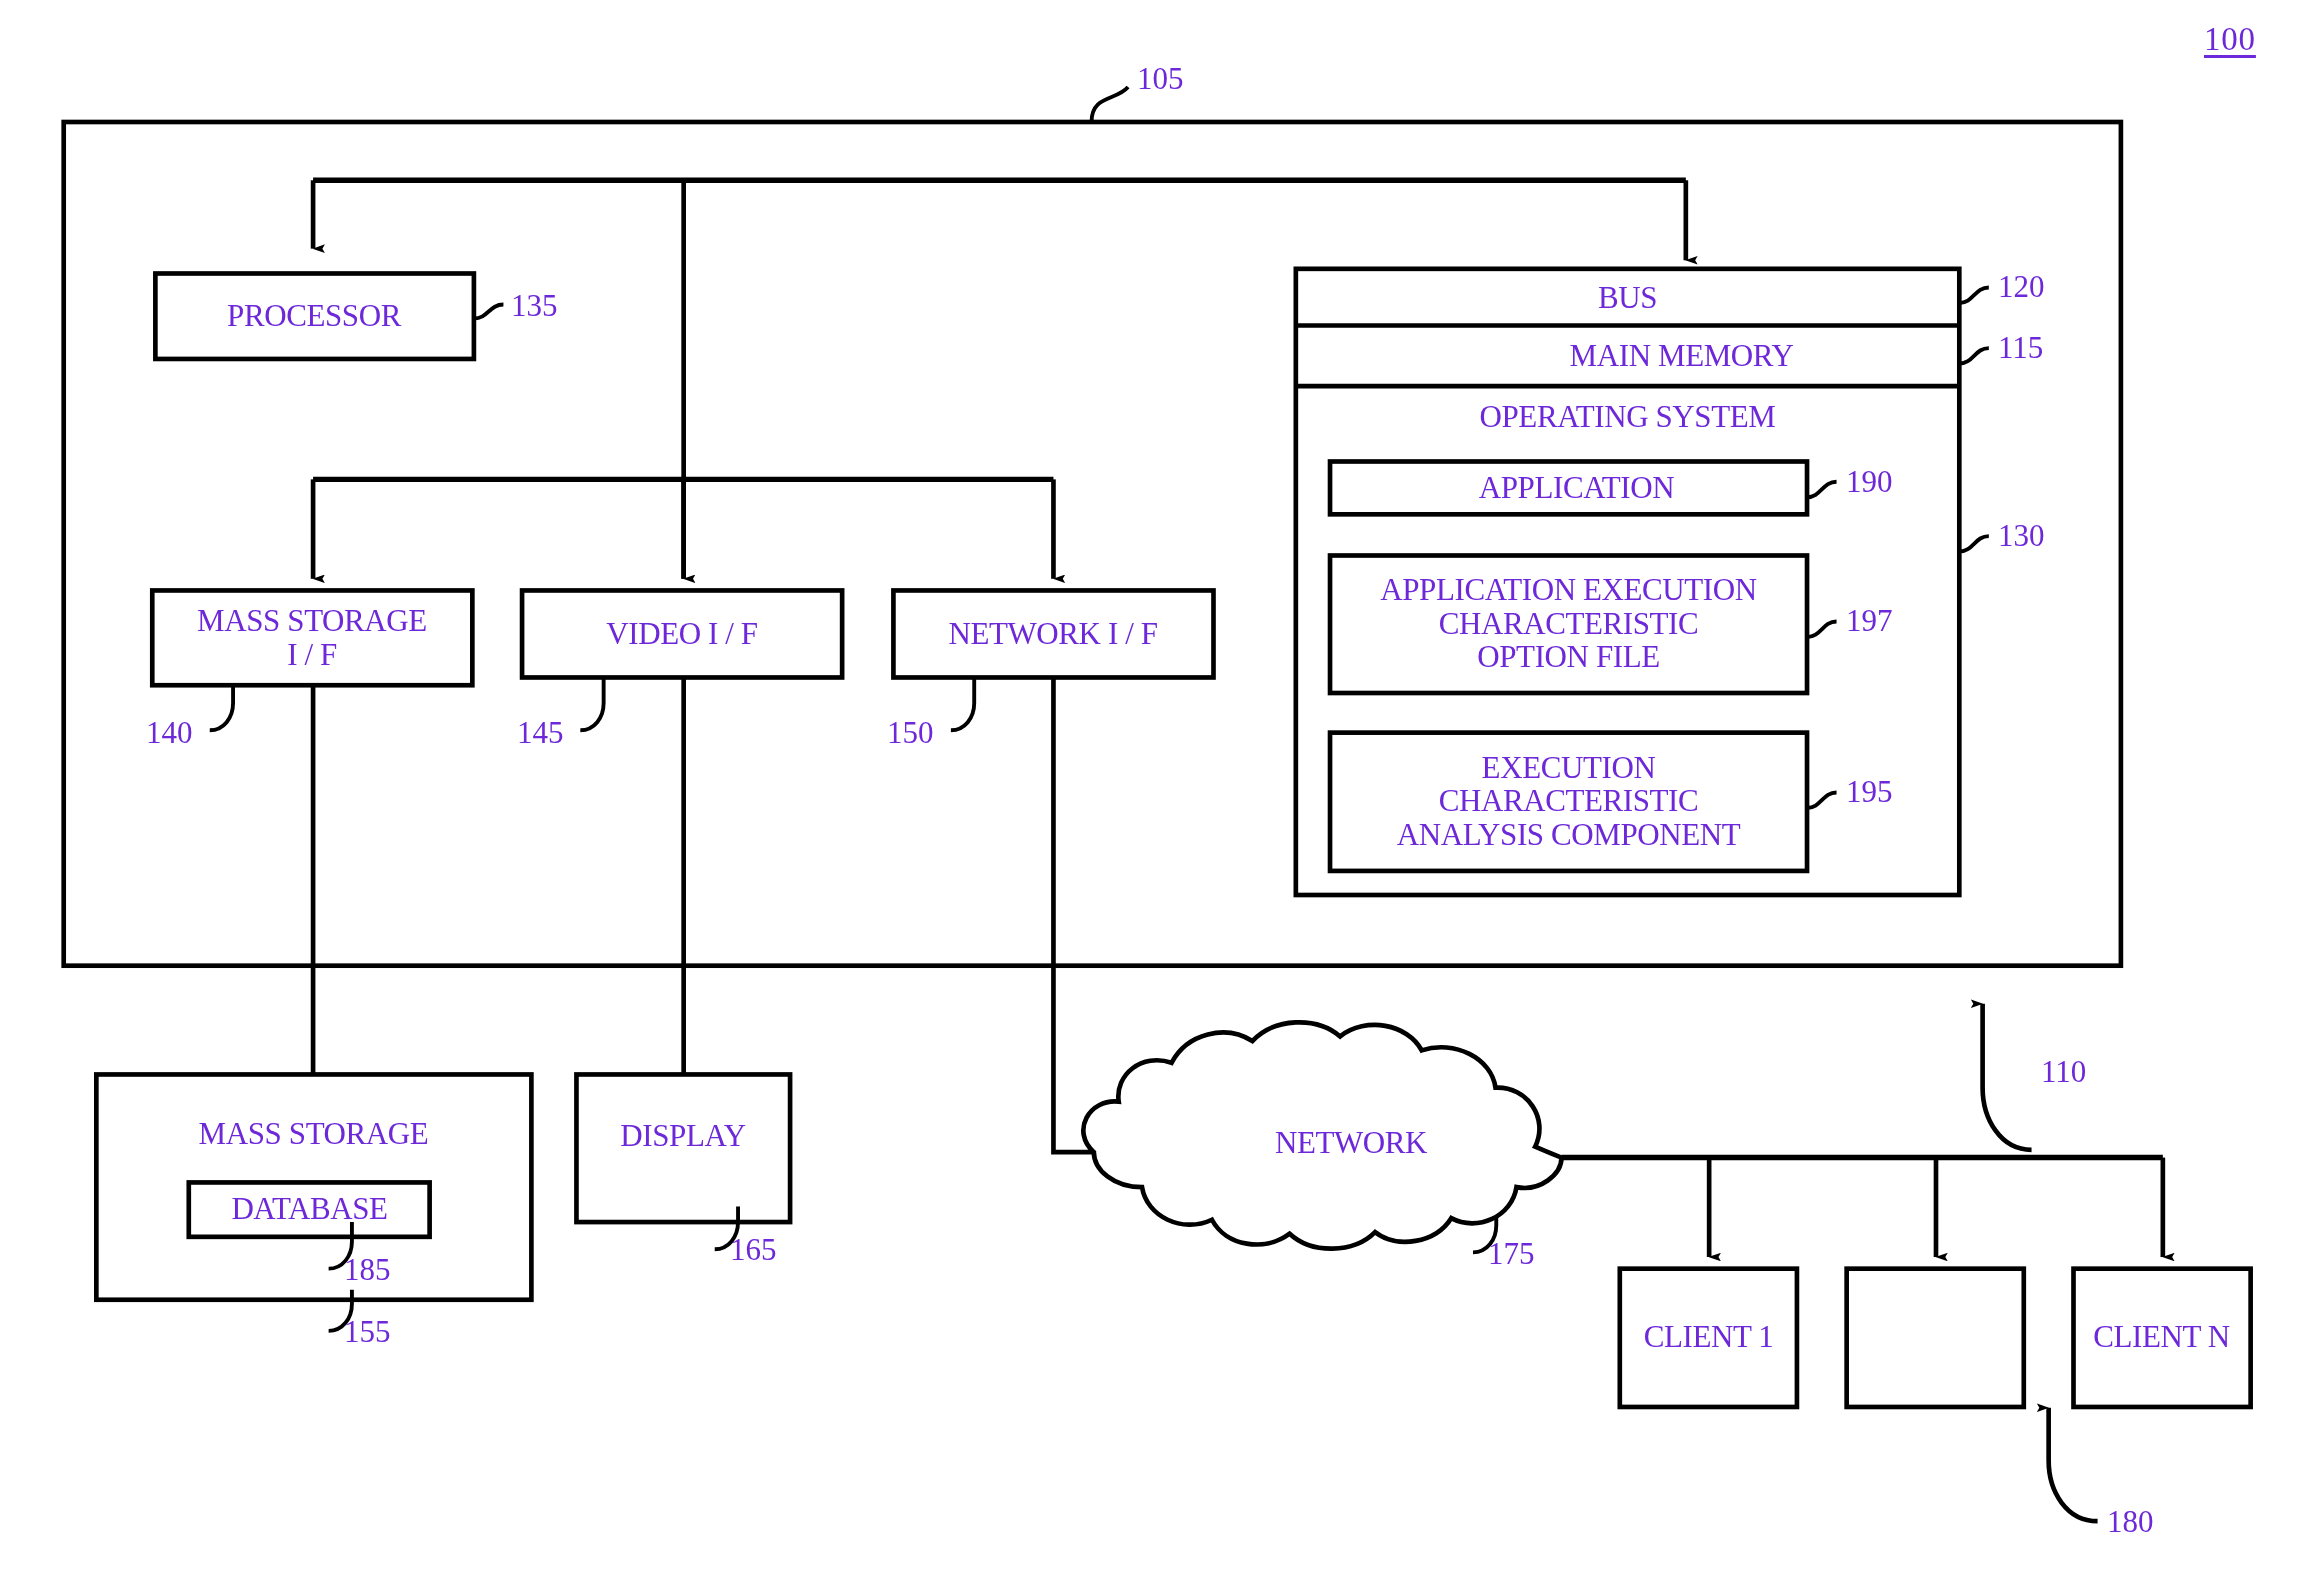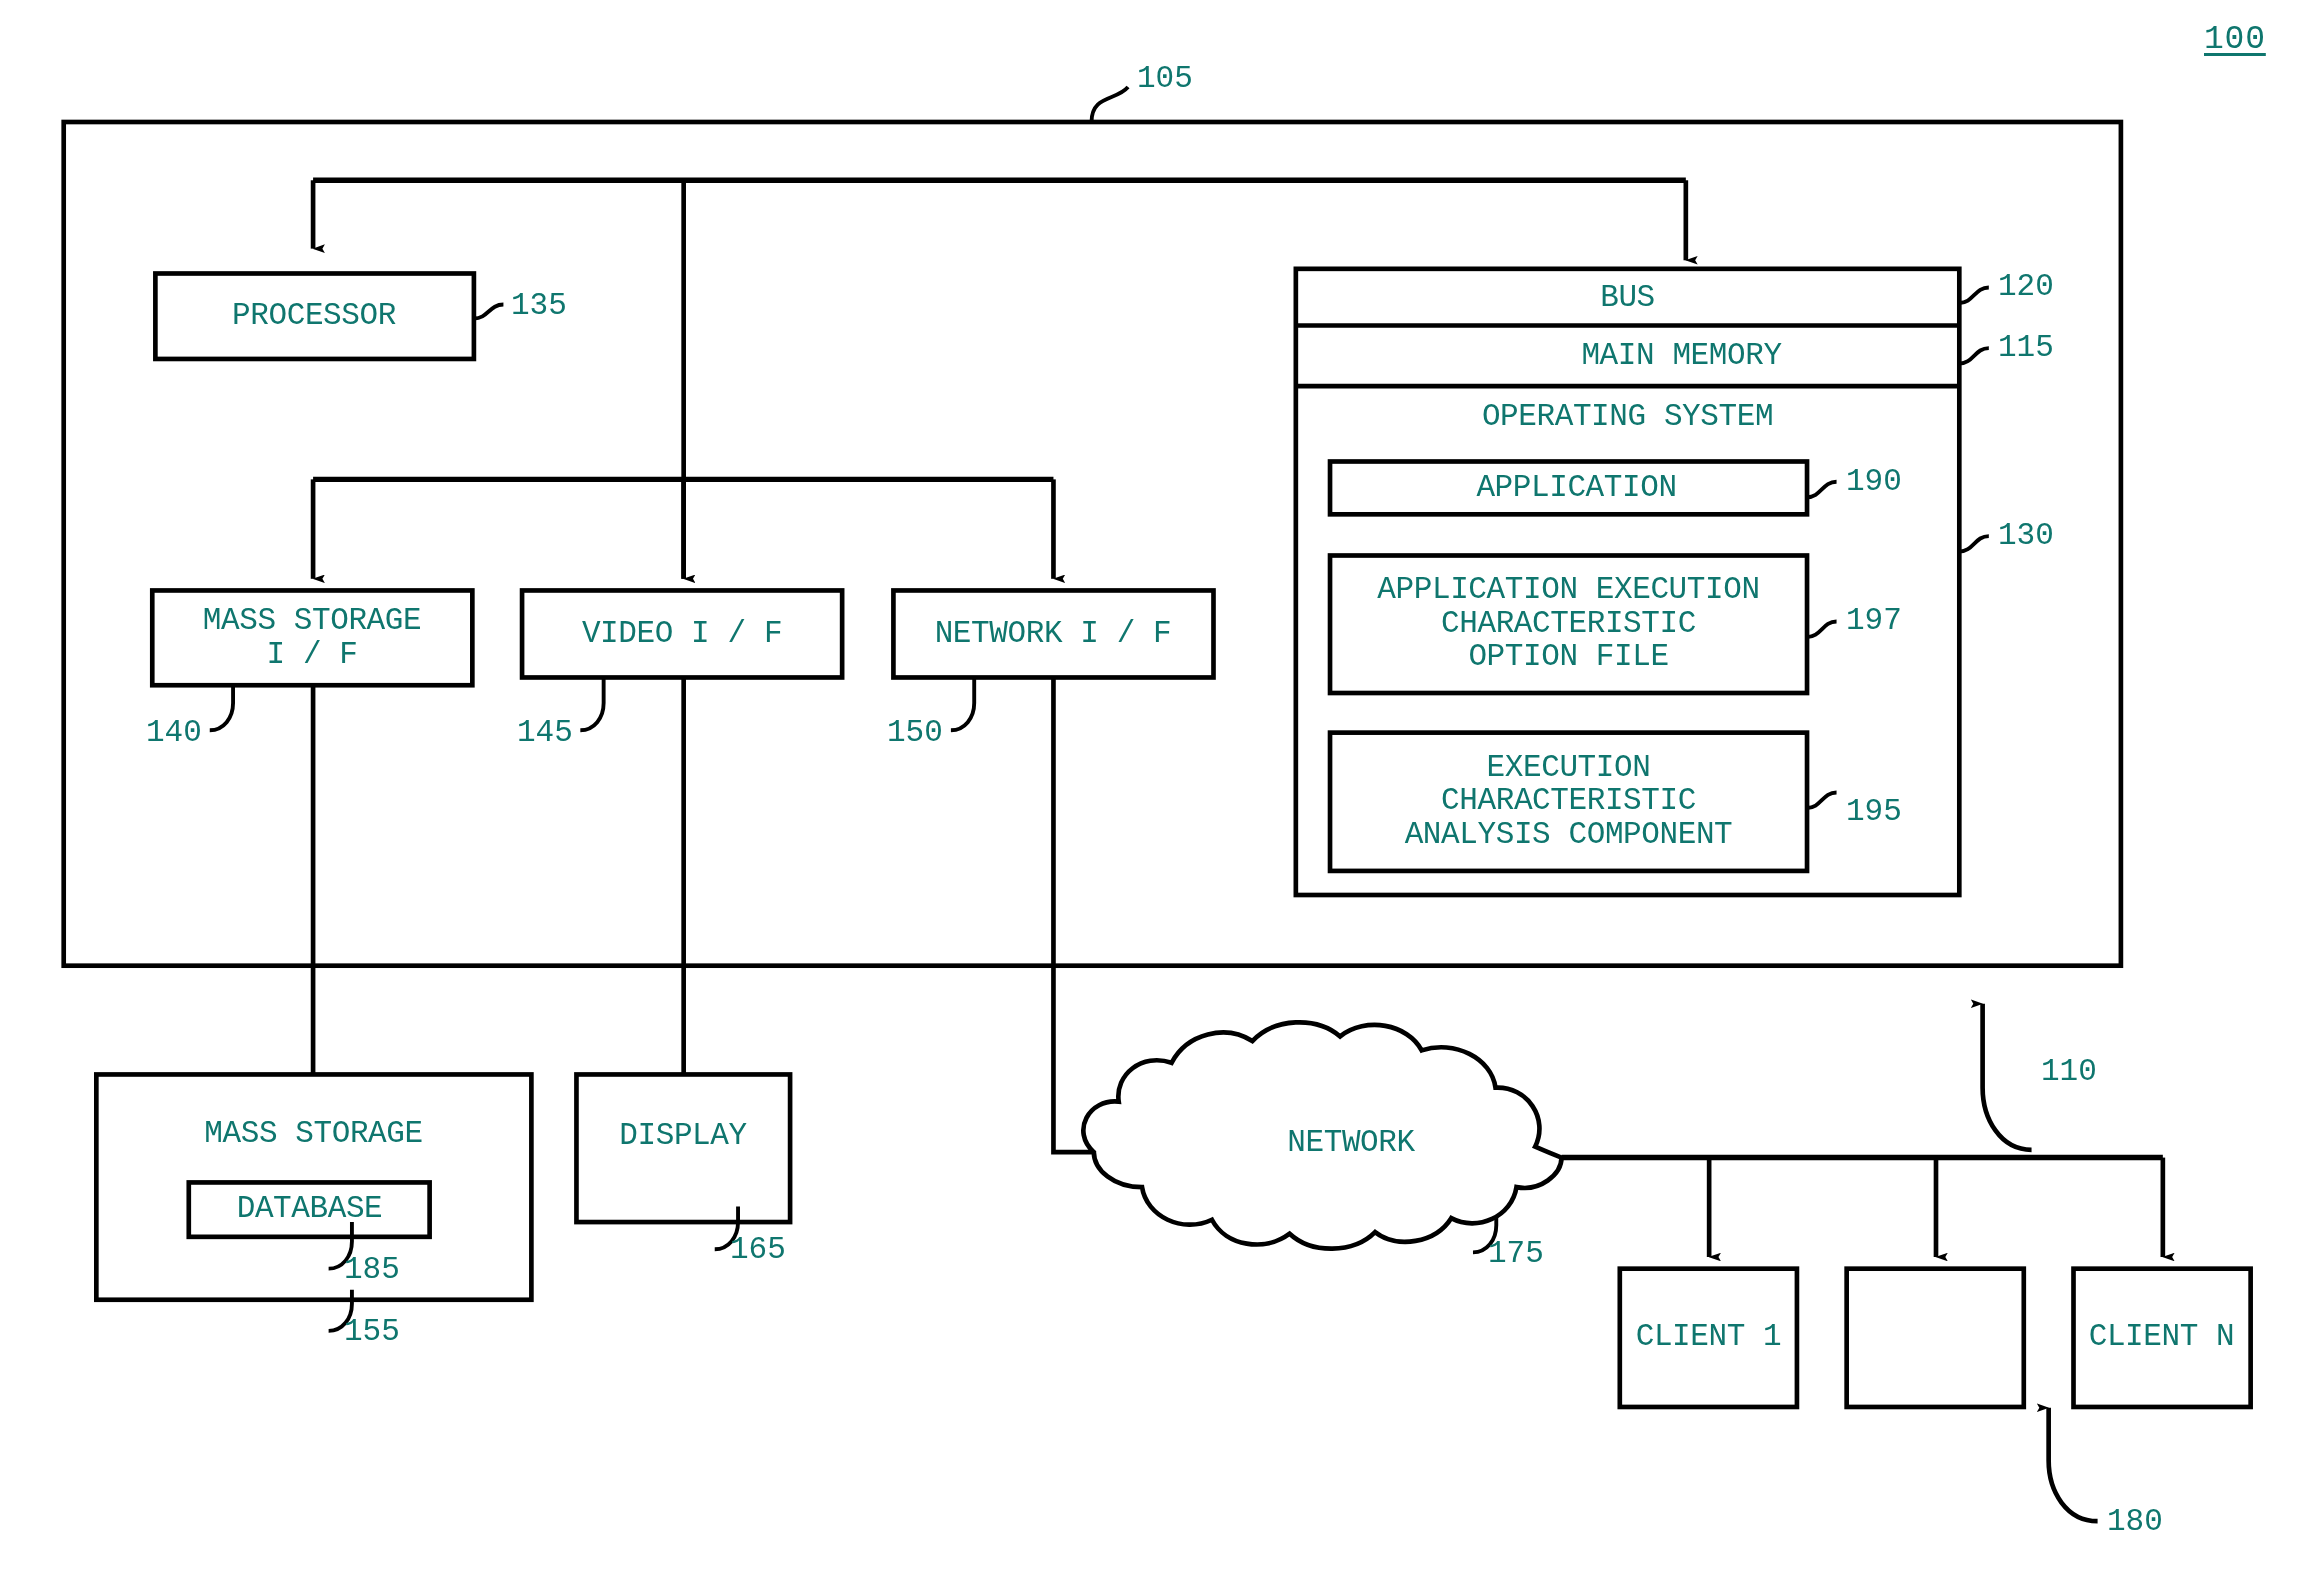--- a/index.html
+++ b/index.html
@@ -19,22 +19,22 @@
   #figure-svg {
     position: absolute;
     left: 0;
     top: 0;
     width: 2319px;
     height: 1595px;
   }
   
   .lbl {
     position: absolute;
-    color: #0f766e;
-    font-family: Liberation Mono, monospace;
+    color: #6d28d9;
+    font-family: Liberation Serif, serif;
     white-space: pre;
     line-height: 1.08;
     letter-spacing: -0.4px;
   }
   .box-label {
     text-align: center;
     font-size: 31px;
   }
   .ref {
     font-size: 31px;
@@ -186,21 +186,21 @@
   <div class="lbl ref" style="left:1846px; top:465px;">190</div>
 
   <div class="lbl box-label centered" style="left:1330px; top:555px; width:477px; height:137px;">APPLICATION EXECUTION
 CHARACTERISTIC
 OPTION FILE</div>
   <div class="lbl ref" style="left:1846px; top:604px;">197</div>
 
   <div class="lbl box-label centered" style="left:1330px; top:732px; width:477px; height:138px;">EXECUTION
 CHARACTERISTIC
 ANALYSIS COMPONENT</div>
-  <div class="lbl ref" style="left:1846px; top:775px;margin-top:20px;">195</div>
+  <div class="lbl ref" style="left:1846px; top:775px;">195</div>
 
   <div class="lbl ref" style="left:2041px; top:1055px;">110</div>
 
   <div class="lbl box-label" style="left:96px; top:1117px; width:435px; text-align:center;">MASS STORAGE</div>
   <div class="lbl box-label centered" style="left:189px; top:1182px; width:241px; height:54px;">DATABASE</div>
   <div class="lbl ref" style="left:344px; top:1253px;">185</div>
   <div class="lbl ref" style="left:344px; top:1315px;">155</div>
 
   <div class="lbl box-label" style="left:576px; top:1119px; width:214px; text-align:center;">DISPLAY</div>
   <div class="lbl ref" style="left:730px; top:1233px;">165</div>

